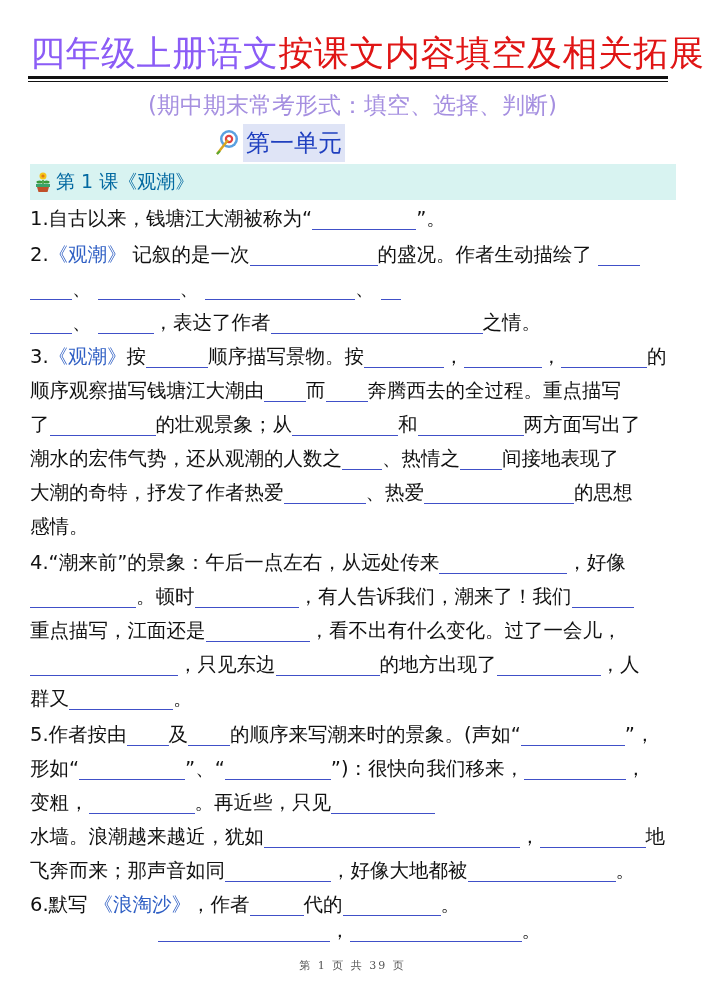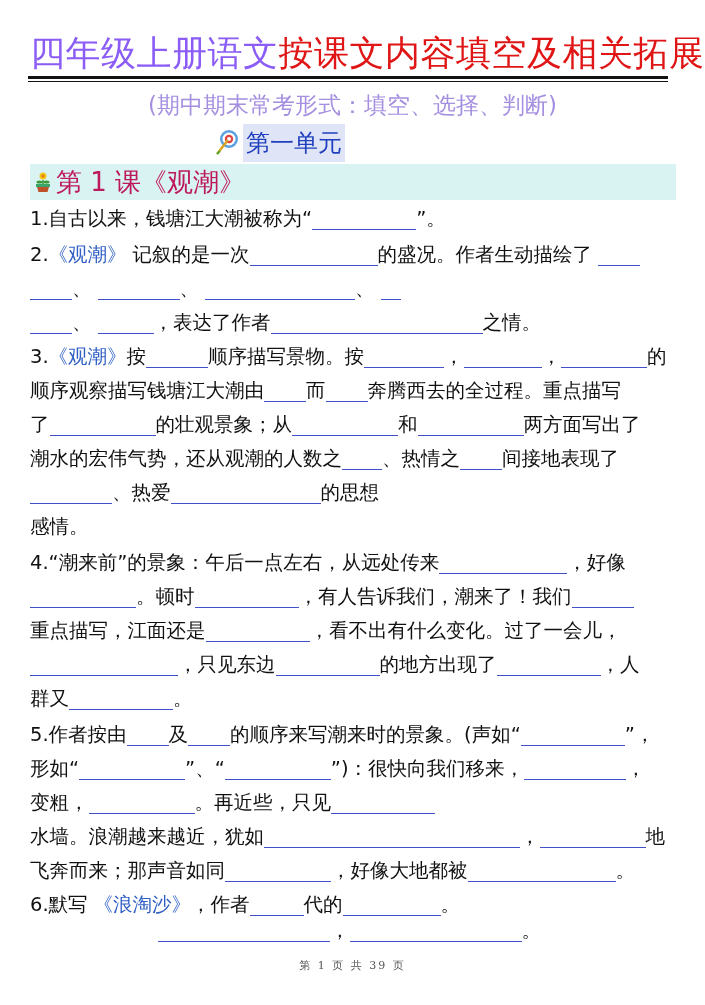--- a/index.html
+++ b/index.html
@@ -13,21 +13,21 @@
   .title-rule-thin { position:absolute; left:28px; top:81px; width:640px; height:1px; background:#111; }
   .subtitle { position:absolute; left:0; top:88px; width:705px; text-align:center;
               font-size:23px; line-height:34px; color:#a58fe0; }
   .unit { position:absolute; left:0; top:124px; width:559px; text-align:center; height:40px; }
   .unit-inner { display:inline-flex; align-items:center; }
   .unit-icon { width:26px; height:28px; margin-right:3px; }
   .unit-label { background:#dfe4f6; color:#1f3fbf; font-size:24px; line-height:38px; padding:0 3px; }
   .lesson-band { position:absolute; left:30px; top:164px; width:646px; height:36px; background:#d8f3f1;
                  display:flex; align-items:center; }
   .lesson-icon { width:20px; height:22px; margin-left:3px; margin-right:3px; }
-  .lesson-label { color:#be185d; font-size:26px; }
+  .lesson-label { color:#0369a1; font-size:19px; }
   .row { position:absolute; left:30px; width:650px; height:34px; font-size:19.5px; line-height:34px;
          white-space:nowrap; display:flex; align-items:flex-end; }
   .row span { display:inline-block; }
   .blank { border-bottom:1.6px solid #4050c8; height:26px; margin-bottom:6px; }
   .blue { color:#2f5fc4; }
   .sp { width:6px; }
   .footer { position:absolute; left:0; top:958px; width:705px; text-align:center; font-size:11px;
             color:#555; letter-spacing:2px; font-family:"DejaVu Serif","Liberation Serif",serif; }
 </style>
 </head>
@@ -137,20 +137,21 @@
   <span>两方面写出了</span>
 </div>
 <div class="row" style="top:442px">
   <span>潮水的宏伟气势，还从观潮的人数之</span>
   <span class="blank" style="width:40px"></span>
   <span>、热情之</span>
   <span class="blank" style="width:42px"></span>
   <span>间接地表现了</span>
 </div>
 <div class="row" style="top:476px">
+  <span>大潮的奇特，抒发了作者热爱</span>
   <span class="blank" style="width:82px"></span>
   <span>、热爱</span>
   <span class="blank" style="width:150px"></span>
   <span>的思想</span>
 </div>
 <div class="row" style="top:510px">
   <span>感情。</span>
 </div>
 
 <div class="row" style="top:546px">

